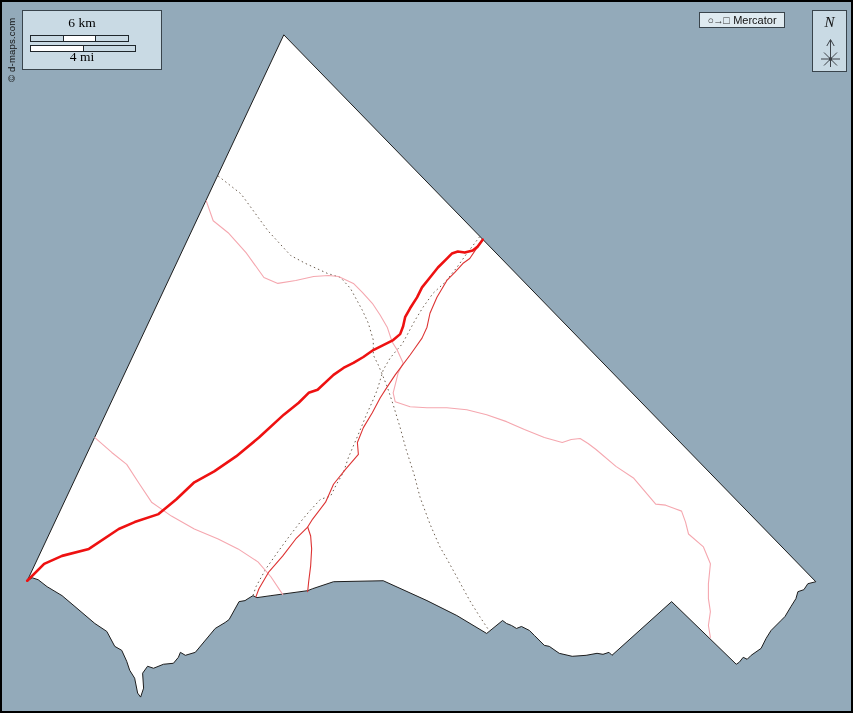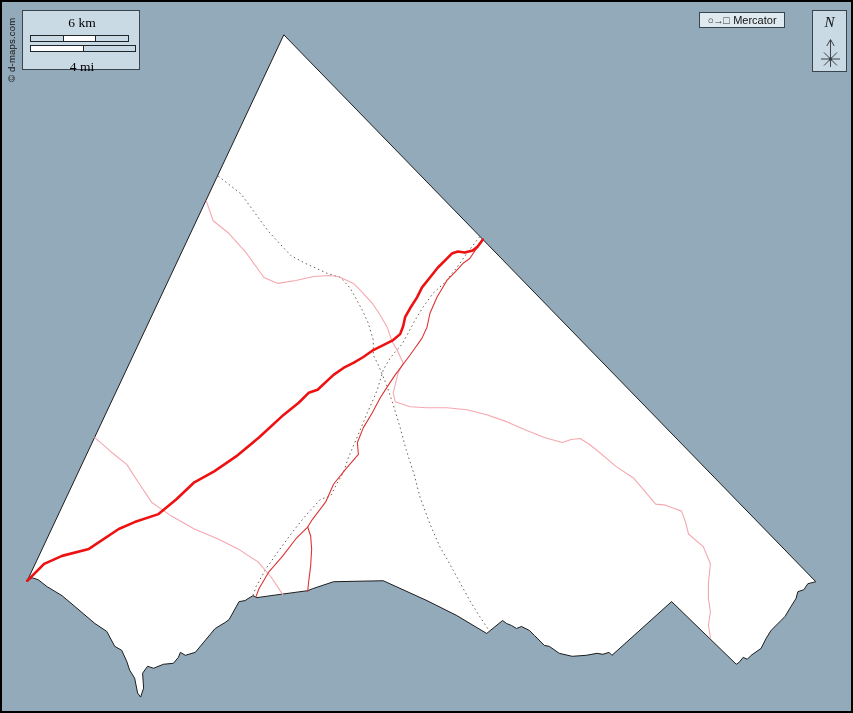--- a/index.html
+++ b/index.html
@@ -18,30 +18,30 @@
   .road-minor     { stroke:var(--minor,#f5a7af); stroke-width:1.1; }
   .road-track     { stroke:var(--track,#6a5c4e); stroke-width:1; stroke-dasharray:1.5 3; stroke-linecap:butt; }
 
   .copyright {
     position:absolute; top:80px; left:4px;
     transform:rotate(-90deg); transform-origin:0 0;
     font-size:9.5px; color:#111; white-space:nowrap; letter-spacing:0.2px;
   }
 
   .scale-box {
-    position:absolute; left:20px; top:8px; width:118px; height:60px;
+    position:absolute; left:20px; top:8px; width:140px; height:60px;
     box-sizing:border-box; background:var(--panel,#c9dae4);
     border:1.5px solid #39444c;
   }
   .scale-label {
     position:absolute; left:7px; width:104px; text-align:center;
     font-family:"Liberation Serif", serif; font-size:13.5px; color:#000;
   }
   .scale-label.km { top:4px; }
-  .scale-label.mi { top:48px; }
+  .scale-label.mi { top:38px; }
   .scale-bar {
     position:absolute; display:flex; height:5px;
     border:1px solid #1f262b; box-sizing:content-box;
   }
   .scale-bar.km { left:7px; top:24px; }
   .scale-bar.mi { left:7px; top:34px; }
   .scale-cell { height:100%; }
   .scale-cell + .scale-cell { border-left:1px solid #1f262b; }
   .cell-white { background:#ffffff; }
   .cell-panel { background:var(--panel,#c9dae4); }

